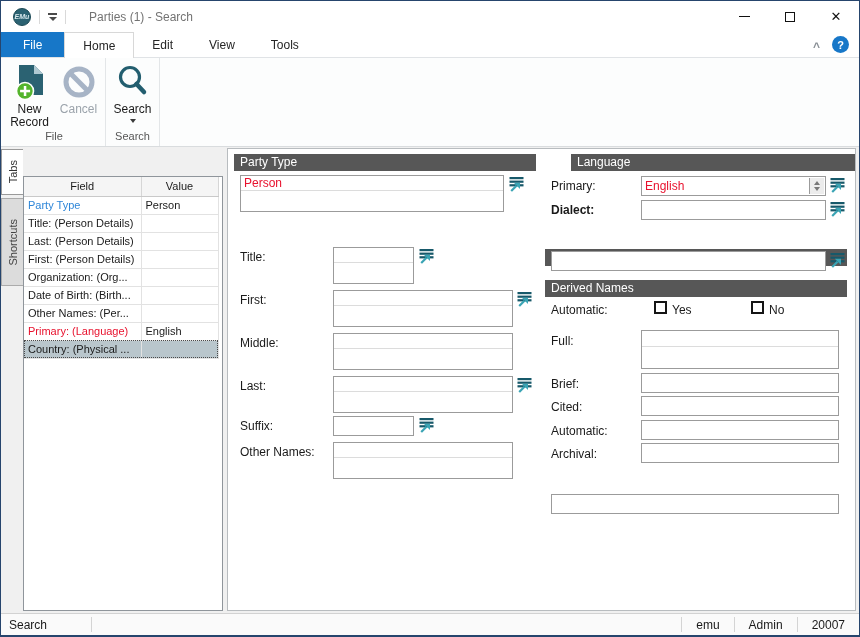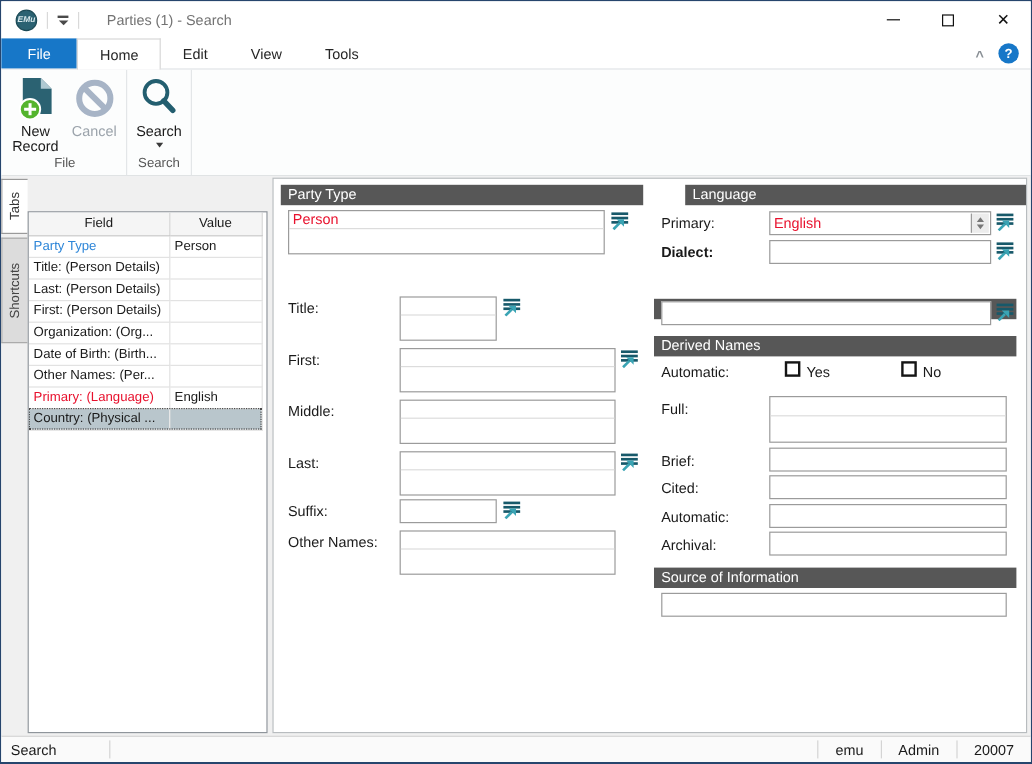--- a/index.html
+++ b/index.html
@@ -375,21 +375,20 @@
       <div class="flabel" style="left:323px; top:275px;">Automatic:</div>
       <div class="box" style="left:413px; top:271px; width:198px; height:20px;">
           <div class="single"></div>
         </div>
 
       <div class="flabel" style="left:323px; top:298px;">Archival:</div>
       <div class="box" style="left:413px; top:294px; width:198px; height:20px;">
           <div class="single"></div>
         </div>
 
-      <div class="sec-header" style="left:317px; top:324px;">Source of Information</div>
       <div class="box" style="left:323px; top:345px; width:288px; height:20px;">
         <div class="single"></div>
       </div>
 
     </div>
   </div>
 
   <div class="statusbar">
     <div class="sb-mode">Search</div>
     <div class="sb-sep"></div>

